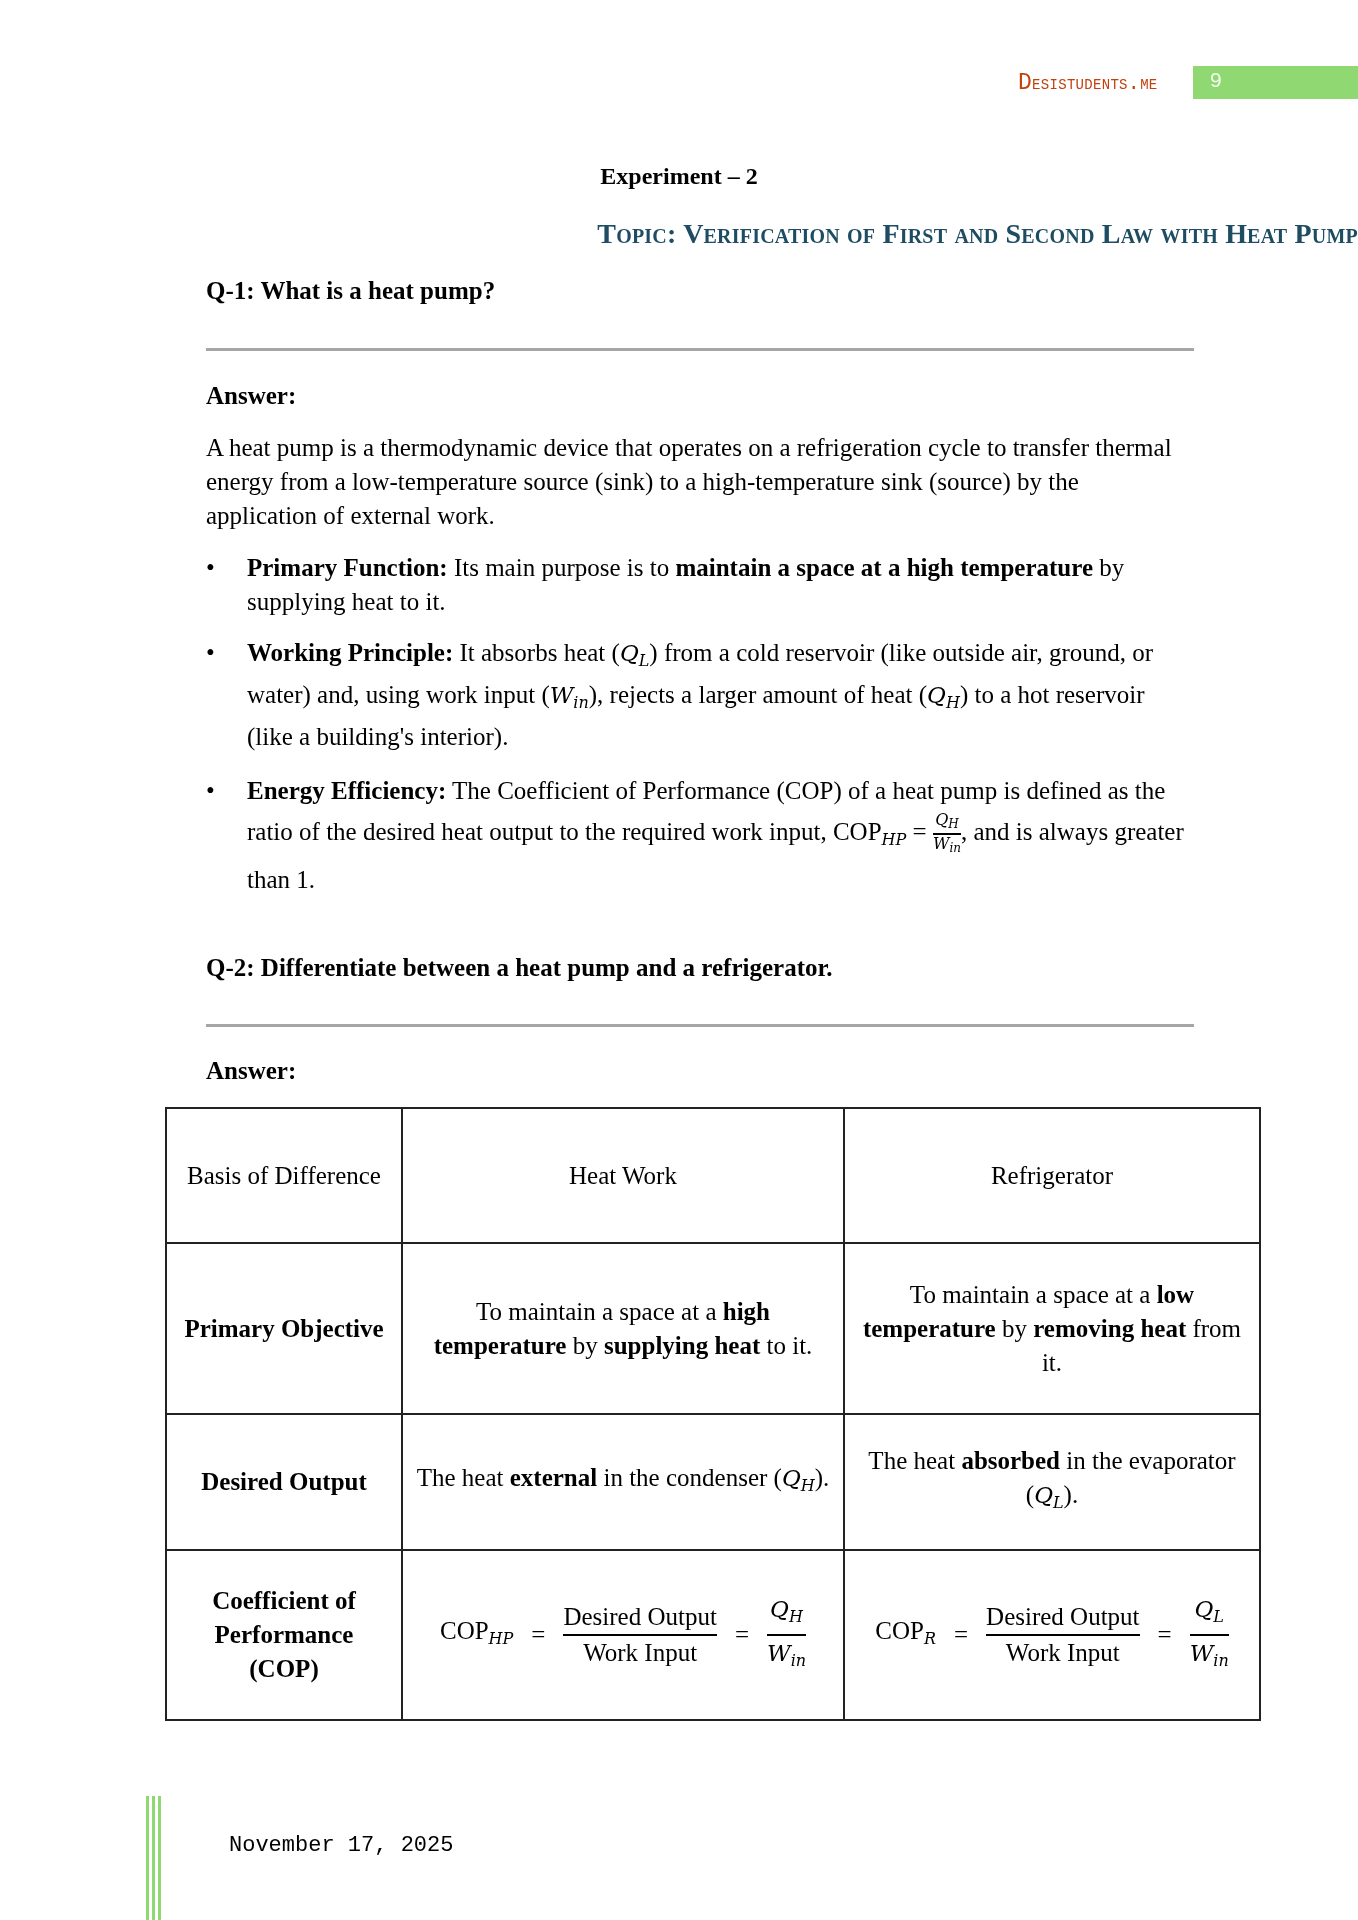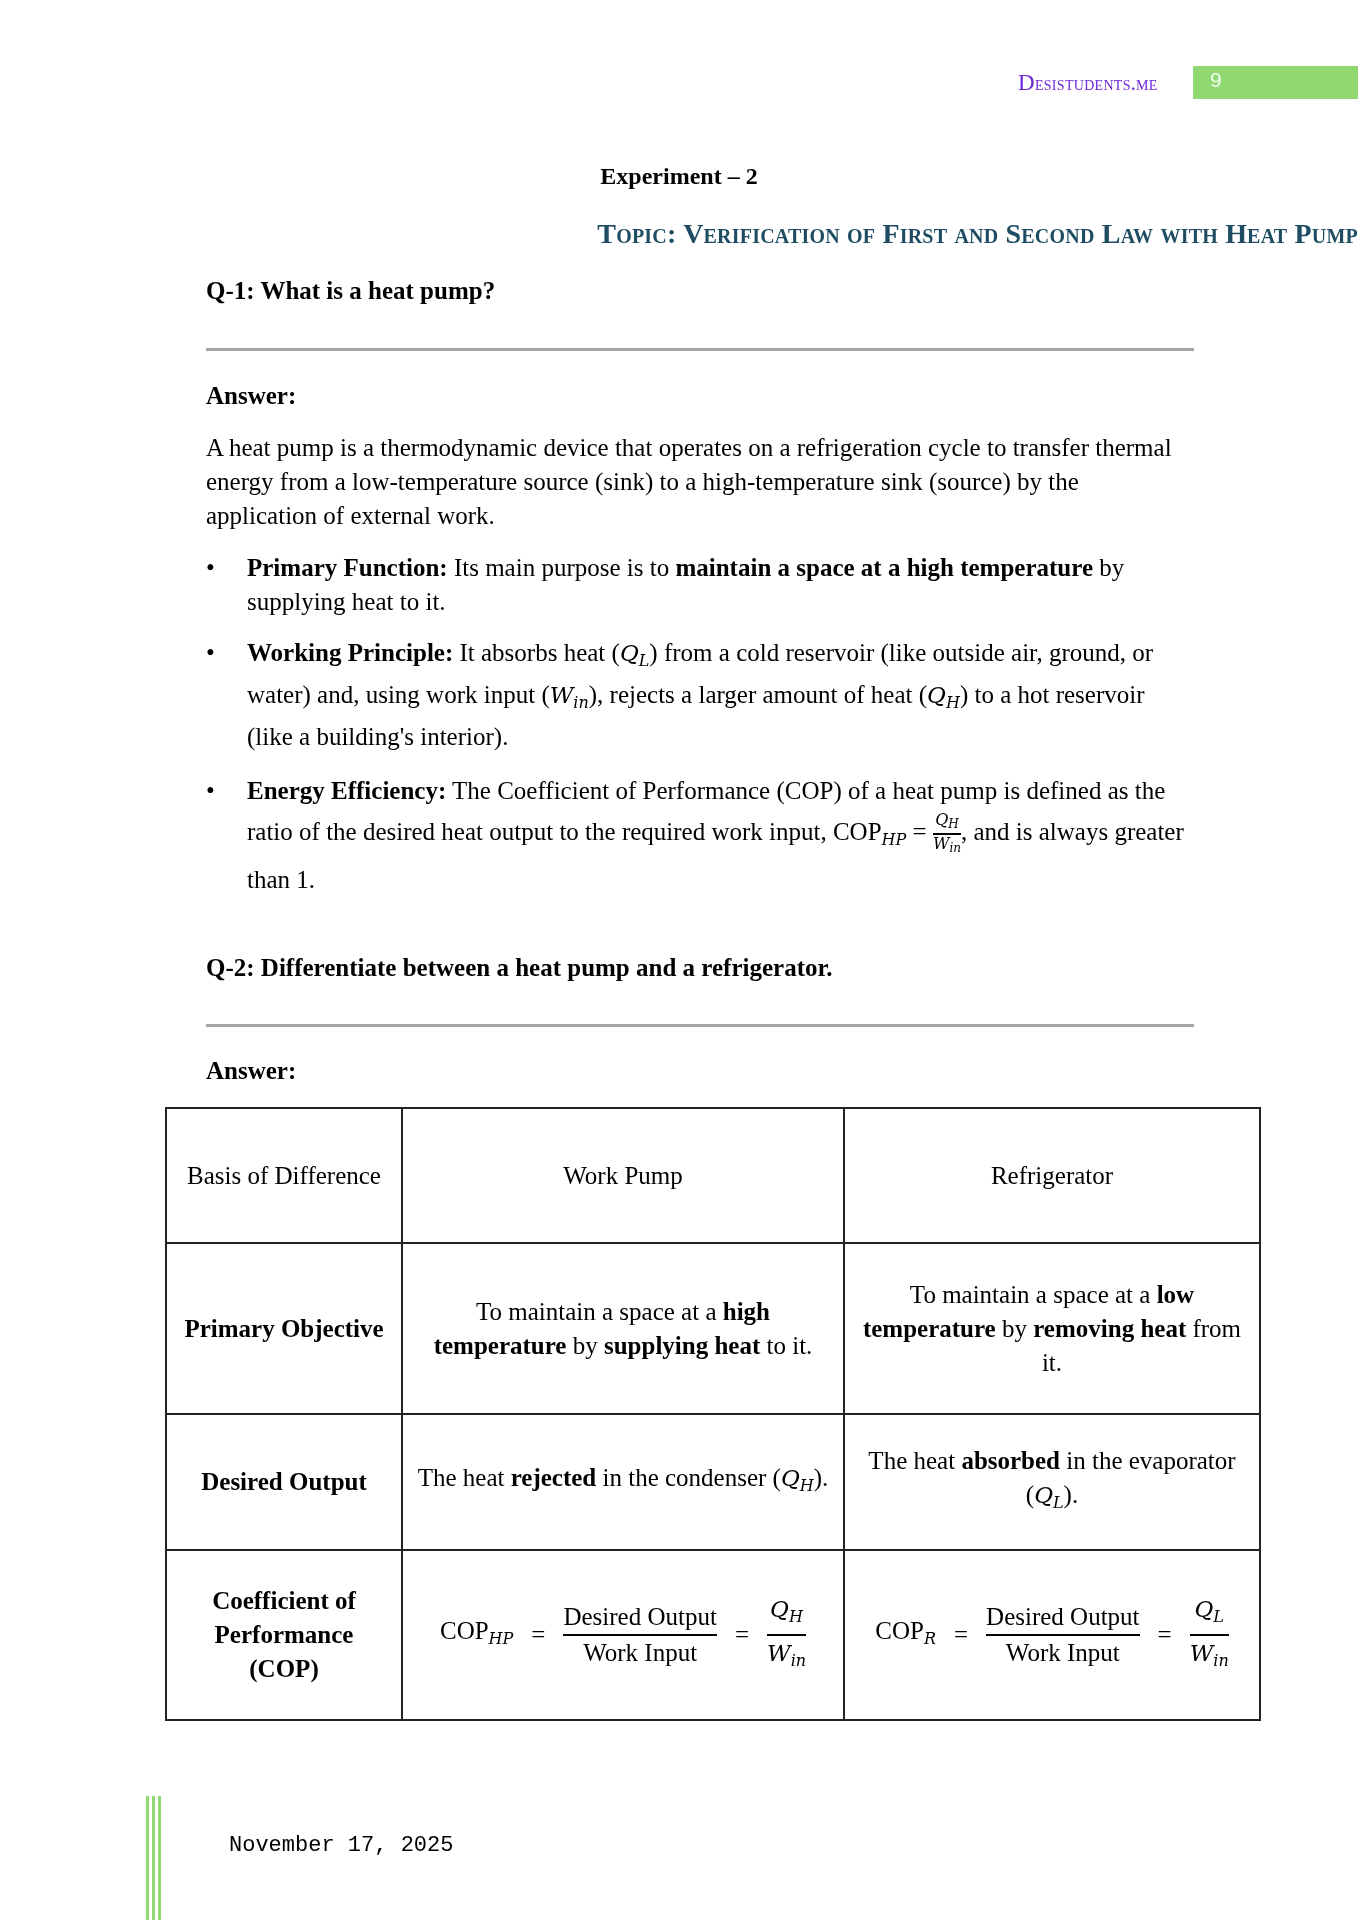--- a/index.html
+++ b/index.html
@@ -1,19 +1,19 @@
 <!DOCTYPE html>
 <html><head>
 <meta charset="utf-8">
 <style>
   html, body { margin: 0; padding: 0; background: #ffffff; }
   body { width: 1358px; height: 1920px; position: relative; overflow: hidden;
          font-family: "Liberation Serif", serif; color: #000; }
-  .header-site { position: absolute; top: 70px; left: 1018px; font-family: Liberation Serif, serif;
-                 font-size: 20px; color: #6d28d9; font-variant: small-caps; letter-spacing: 0.3px; }
+  .header-site { position: absolute; top: 70px; left: 1018px; font-family: Liberation Mono, monospace;
+                 font-size: 20px; color: #c2410c; font-variant: small-caps; letter-spacing: 0.3px; }
   .header-site .cap { font-size: 23px; }
   .page-box { position: absolute; top: 66px; left: 1193px; width: 165px; height: 33px; background: #8fd872; }
   .page-num { position: absolute; left: 17px; top: 2px; font-family: "Liberation Sans", sans-serif;
               font-size: 21px; color: #f2fff0; }
   .exp-title { position: absolute; top: 163px; left: 0; width: 1358px; text-align: center;
                font-size: 24px; font-weight: bold; }
   .topic { position: absolute; top: 218px; left: 0; width: 1358px; text-align: right;
            font-size: 28px; font-weight: bold; color: #1e4d63; font-variant: small-caps; letter-spacing: 0.2px; }
   .q { position: absolute; left: 206px; font-size: 25px; font-weight: bold; }
   .rule { position: absolute; left: 206px; width: 988px; height: 3px; background: #a6a6a6; }
@@ -76,31 +76,31 @@
 </ul>
 
 <div class="q" style="top:954px;">Q-2: Differentiate between a heat pump and a refrigerator.</div>
 <div class="rule" style="top:1024px;"></div>
 <div class="ans" style="top:1057px;">Answer:</div>
 
 <table class="diff">
   <tbody>
       <tr class="r0">
     <td class="c1">Basis of Difference</td>
-    <td class="c2">Work Pump</td>
+    <td class="c2">Heat Work</td>
     <td>Refrigerator</td>
   </tr>
   <tr class="r1">
     <td class="c1"><b>Primary Objective</b></td>
     <td class="c2"><span>To maintain a space at a </span><b>high temperature</b><span> by </span><b>supplying heat</b><span> to it.</span></td>
     <td><span>To maintain a space at a </span><b>low temperature</b><span> by </span><b>removing heat</b><span> from it.</span></td>
   </tr>
   <tr class="r2">
     <td class="c1"><b>Desired Output</b></td>
-    <td class="c2"><span>The heat </span><b>rejected</b><span> in the condenser (</span><span class="math">Q</span><span class="sub">H</span><span>).</span></td>
+    <td class="c2"><span>The heat </span><b>external</b><span> in the condenser (</span><span class="math">Q</span><span class="sub">H</span><span>).</span></td>
     <td><span>The heat </span><b>absorbed</b><span> in the evaporator (</span><span class="math">Q</span><span class="sub">L</span><span>).</span></td>
   </tr>
   <tr class="r3">
     <td class="c1"><b>Coefficient of Performance (COP)</b></td>
     <td class="c2">
       <span class="eq">
         <span><span>COP</span><span class="sub">HP</span></span>
         <span>=</span>
         <span class="frac big">
               <span class="num">Desired Output</span>

